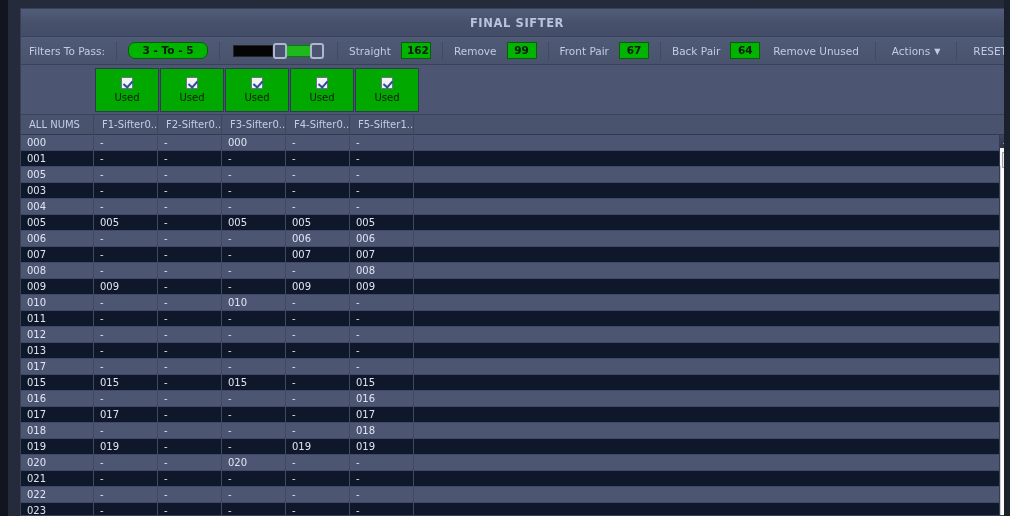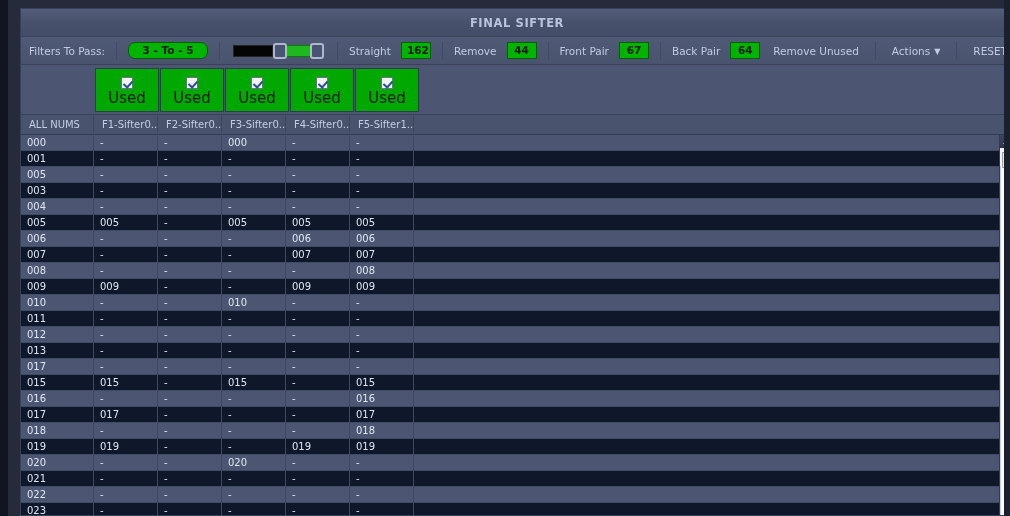--- a/index.html
+++ b/index.html
@@ -178,21 +178,21 @@
   .chk::after {
     content: "";
     position: absolute;
     left: 3px; top: 1px;
     width: 4px; height: 7px;
     border: solid #2b4f9e;
     border-width: 0 2px 2px 0;
     transform: rotate(42deg);
   }
   .used-cell .lbl {
-    font-size: 15px;
+    font-size: 10px;
     color: #0d1c0d;
     line-height: 10px;
   }
 
   
   .colhead {
     height: 20px;
     flex: 0 0 20px;
     background: #49536e;
     border-bottom: 1px solid #333a50;
@@ -301,21 +301,21 @@
         <div class="sl-track-green"></div>
         <div class="sl-handle"></div>
       </div>
 
       <div class="sep"></div>
       <span class="tb-label">Straight</span>
       <div class="green-box num" style="margin-left:6px">162</div>
 
       <div class="sep"></div>
       <span class="tb-label">Remove</span>
-      <div class="green-box num" style="margin-left:6px">44</div>
+      <div class="green-box num" style="margin-left:6px">99</div>
 
       <div class="sep"></div>
       <span class="tb-label">Front Pair</span>
       <div class="green-box num" style="margin-left:6px">67</div>
 
       <div class="sep"></div>
       <span class="tb-label">Back Pair</span>
       <div class="green-box num" style="margin-left:6px">64</div>
 
       <div class="tb-right">

